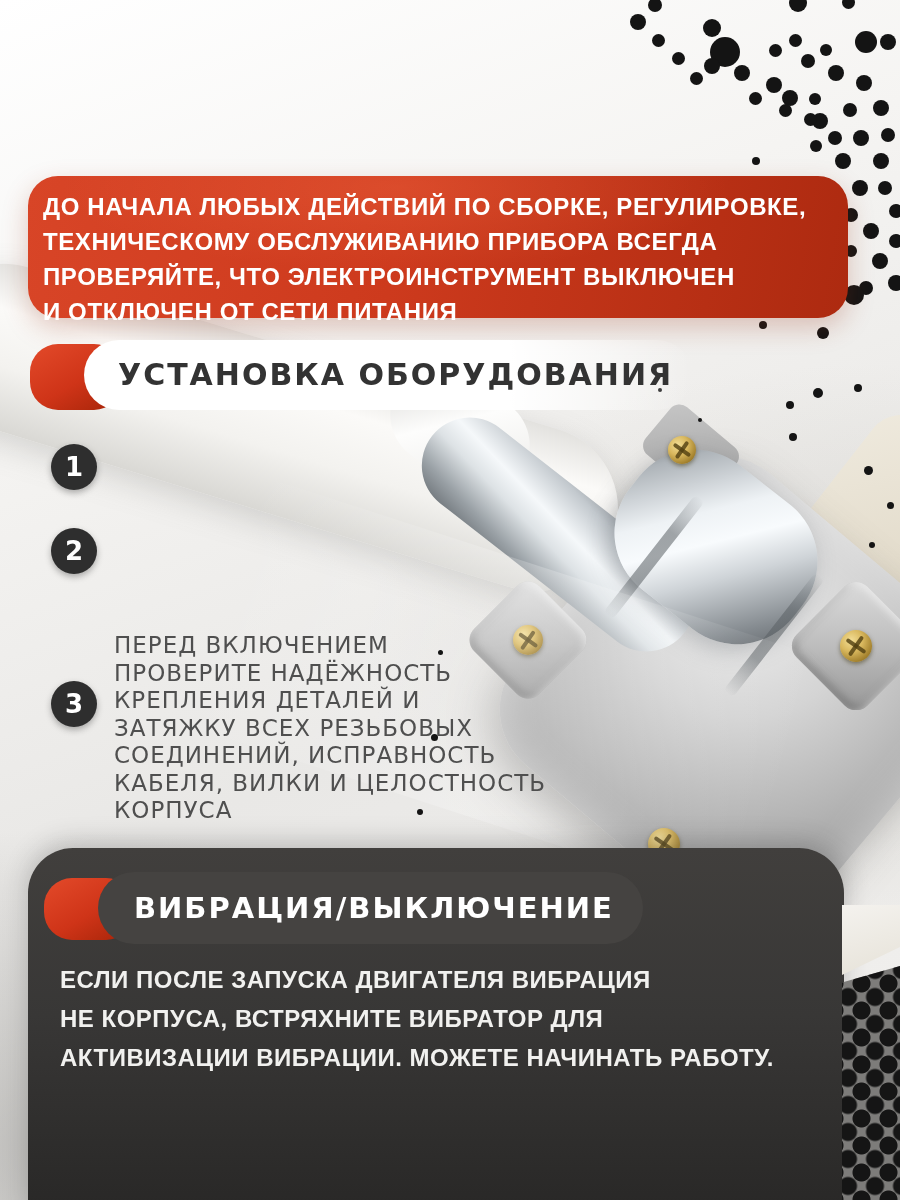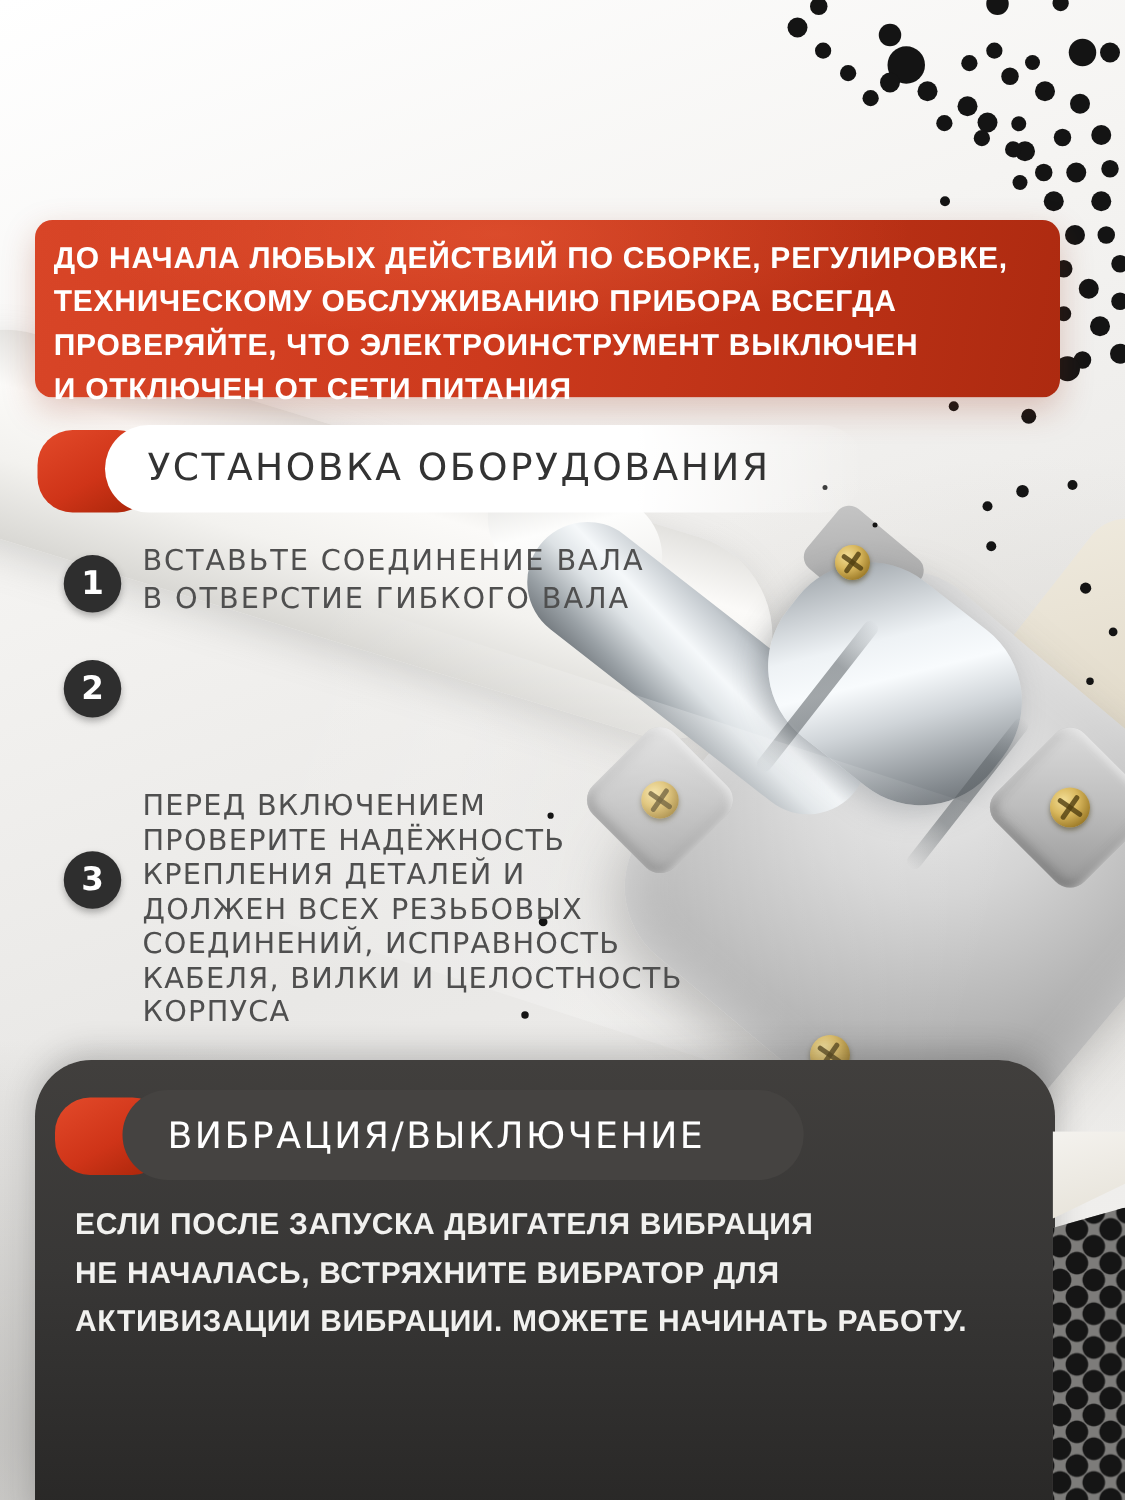--- a/index.html
+++ b/index.html
@@ -93,41 +93,41 @@
     clip-path:polygon(0 0,100% 0,100% 60%,0 100%);
   }
 
   
   .z-ui{z-index:5;}
   .page-title{
     left:55px;top:30px;color:#2d2d2d;font-weight:700;font-size:56px;line-height:60px;
     letter-spacing:3px;white-space:pre-line;
   }
   .banner{
-    left:28px;top:176px;width:820px;height:142px;border-radius:14px;
+    left:28px;top:176px;width:820px;height:142px;border-radius:30px;
     background:
       radial-gradient(480px 120px at 45% 8%, rgba(255,120,80,.28), transparent 70%),
       linear-gradient(100deg,#d84527 0%,#cd3a1d 45%,#ad2a10 100%);
     box-shadow:0 10px 26px rgba(150,50,25,.25);
   }
   .banner-text{
     position:absolute;left:15px;top:13px;color:#ffffff;font-weight:700;
     font-family:"Liberation Sans",sans-serif;
     font-size:24px;line-height:35px;letter-spacing:.6px;white-space:pre-line;
   }
   .accent-pill{
     border-radius:28px;
     background:linear-gradient(150deg,#e34a2a 0%,#cf3418 55%,#a52408 100%);
   }
   .header-pill-light{
     left:84px;top:340px;width:608px;height:70px;border-radius:35px;
     background:linear-gradient(90deg,#ffffff 0%,#ffffff 70%,rgba(255,255,255,.0) 100%);
   }
   .header-label{
-    color:#333333;font-weight:400;font-size:30px;letter-spacing:2px;line-height:70px;
+    color:#333333;font-weight:700;font-size:30px;letter-spacing:2px;line-height:70px;
     padding-left:34px;white-space:nowrap;
   }
   .badge{
     width:46px;height:46px;border-radius:50%;background:#2e2e2e;
     color:#ffffff;font-weight:700;font-size:26px;line-height:46px;text-align:center;
     box-shadow:0 3px 6px rgba(40,40,40,.35);
   }
   .step-text{
     color:#4f4f4f;font-size:23px;line-height:30px;letter-spacing:1.5px;white-space:pre-line;
   }
@@ -245,41 +245,39 @@
   </div>
 
   <div class="abs z-ui accent-pill" style="left:30px;top:344px;width:92px;height:66px;"></div>
   <div class="abs z-ui header-pill-light">
     <div class="header-label">УСТАНОВКА ОБОРУДОВАНИЯ</div>
   </div>
 
   <div class="abs z-ui badge" style="left:51px;top:444px;">
     <span>1</span>
   </div>
-  <div class="abs z-ui step-text" style="left:114px;top:434px;">ВСТАВЬТЕ СОЕДИНЕНИЕ ВАЛА
-В ОТВЕРСТИЕ ГИБКОГО ВАЛА</div>
 
   <div class="abs z-ui badge" style="left:51px;top:528px;">
     <span>2</span>
   </div>
 
   <div class="abs z-ui badge" style="left:51px;top:681px;">
     <span>3</span>
   </div>
   <div class="abs z-ui step-text tight" style="left:114px;top:632px;">ПЕРЕД ВКЛЮЧЕНИЕМ
 ПРОВЕРИТЕ НАДЁЖНОСТЬ
 КРЕПЛЕНИЯ ДЕТАЛЕЙ И
-ДОЛЖЕН ВСЕХ РЕЗЬБОВЫХ
+ЗАТЯЖКУ ВСЕХ РЕЗЬБОВЫХ
 СОЕДИНЕНИЙ, ИСПРАВНОСТЬ
 КАБЕЛЯ, ВИЛКИ И ЦЕЛОСТНОСТЬ
 КОРПУСА</div>
 
   <div class="abs panel">
     <div class="abs accent-pill" style="left:16px;top:30px;width:90px;height:62px;"></div>
     <div class="abs header-pill-dark">
       <div class="header-label">ВИБРАЦИЯ/ВЫКЛЮЧЕНИЕ</div>
     </div>
     <div class="abs panel-par" style="top:112px;">ЕСЛИ ПОСЛЕ ЗАПУСКА ДВИГАТЕЛЯ ВИБРАЦИЯ
-НЕ НАЧАЛАСЬ, ВСТРЯХНИТЕ ВИБРАТОР ДЛЯ
+НЕ КОРПУСА, ВСТРЯХНИТЕ ВИБРАТОР ДЛЯ
 АКТИВИЗАЦИИ ВИБРАЦИИ. МОЖЕТЕ НАЧИНАТЬ РАБОТУ.</div>
   </div>
 
 </div>
 
 </body></html>

